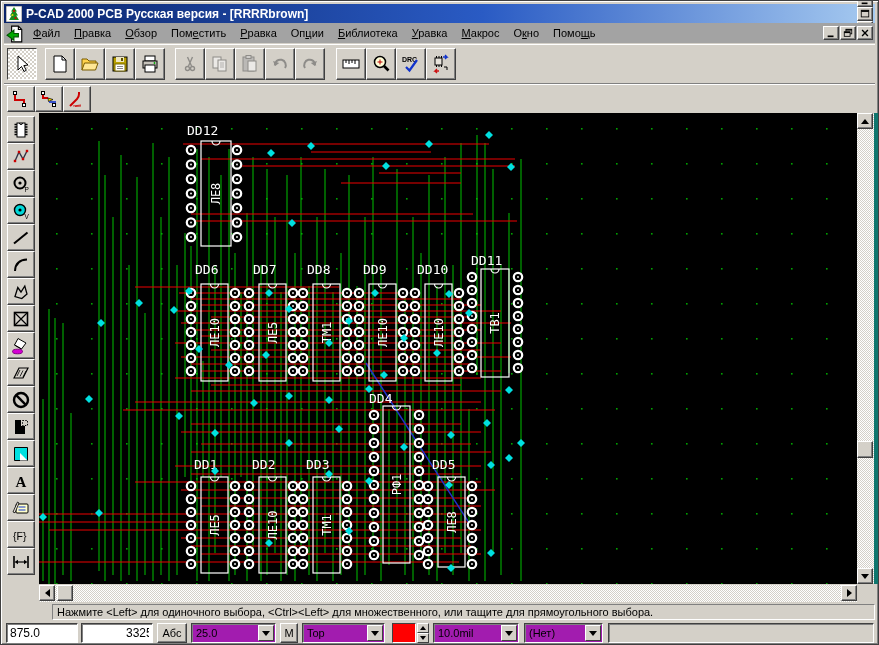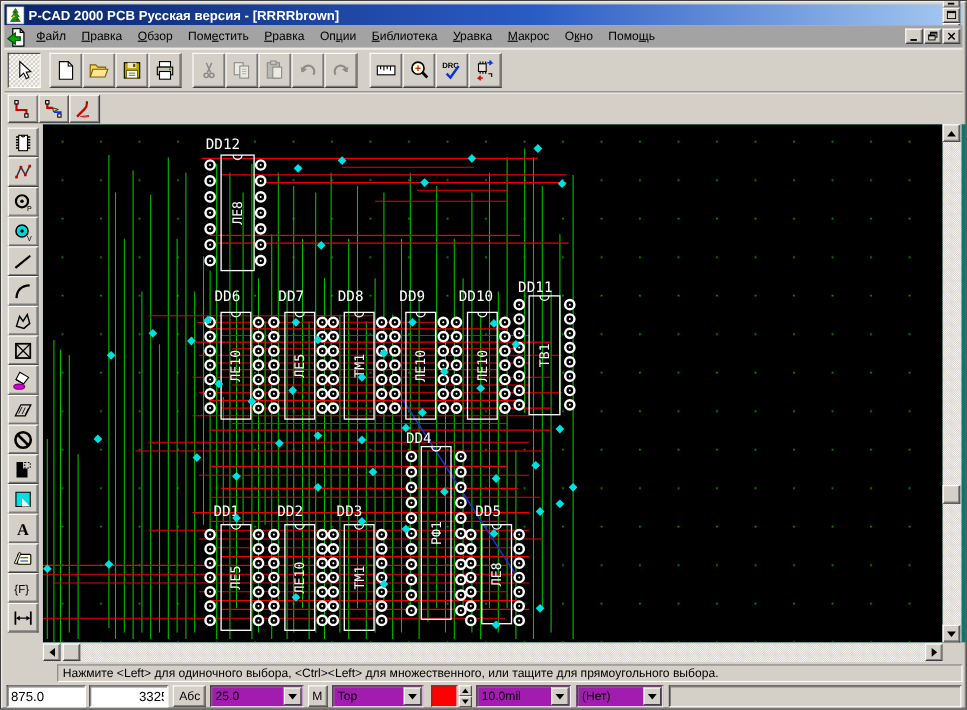--- a/index.html
+++ b/index.html
@@ -59,21 +59,21 @@
   .arrow.right{border-left:5px solid #000;margin-right:-4px;}
   .sb-corner{position:absolute;left:856px;top:584px;width:17px;height:17px;background:#d4d0c8;}
   
   .statusbar{position:absolute;left:3px;top:603px;right:3px;height:16px;background:#d4d0c8;
     border:1px solid;border-color:#808080 #fff #fff #808080;padding:1px 4px;white-space:nowrap;overflow:hidden;margin-left:48px;}
   .bottombar{position:absolute;left:3px;top:621px;right:3px;height:22px;display:flex;align-items:center;}
   .field{height:20px;background:#fff;border:1px solid;border-color:#404040 #fff #fff #404040;
     box-shadow:inset 1px 1px 0 #808080;padding:2px 3px;font-family:Liberation Sans, sans-serif;font-size:12px;}
   input.field{outline:none;}
   .btn{height:20px;background:#d4d0c8;border:1px solid;border-color:#fff #404040 #404040 #fff;
-    box-shadow:inset -1px -1px 0 #808080;display:flex;align-items:center;justify-content:flex-end;padding:0 4px;}
+    box-shadow:inset -1px -1px 0 #808080;display:flex;align-items:center;justify-content:center;padding:0 4px;}
   .combo{height:20px;background:#a21caf;border:1px solid;border-color:#404040 #fff #fff #404040;
     box-shadow:inset 1px 1px 0 #808080;display:flex;align-items:center;position:relative;padding-left:4px;}
   .combo .cb-btn{position:absolute;right:1px;top:1px;bottom:1px;width:16px;background:#d4d0c8;
     border:1px solid;border-color:#fff #404040 #404040 #fff;display:flex;align-items:center;justify-content:center;}
   .swatch{width:24px;height:20px;border:1px solid;border-color:#404040 #fff #fff #404040;}
   .spin{display:flex;flex-direction:column;margin-left:1px;}
   .spin .sbu{width:12px;height:10px;background:#d4d0c8;border:1px solid;border-color:#fff #404040 #404040 #fff;
     display:flex;align-items:center;justify-content:center;}
   .spin .arrow{border-width:3px;}
   .spin .arrow.up{border-bottom-width:4px;margin-top:-3px;}

